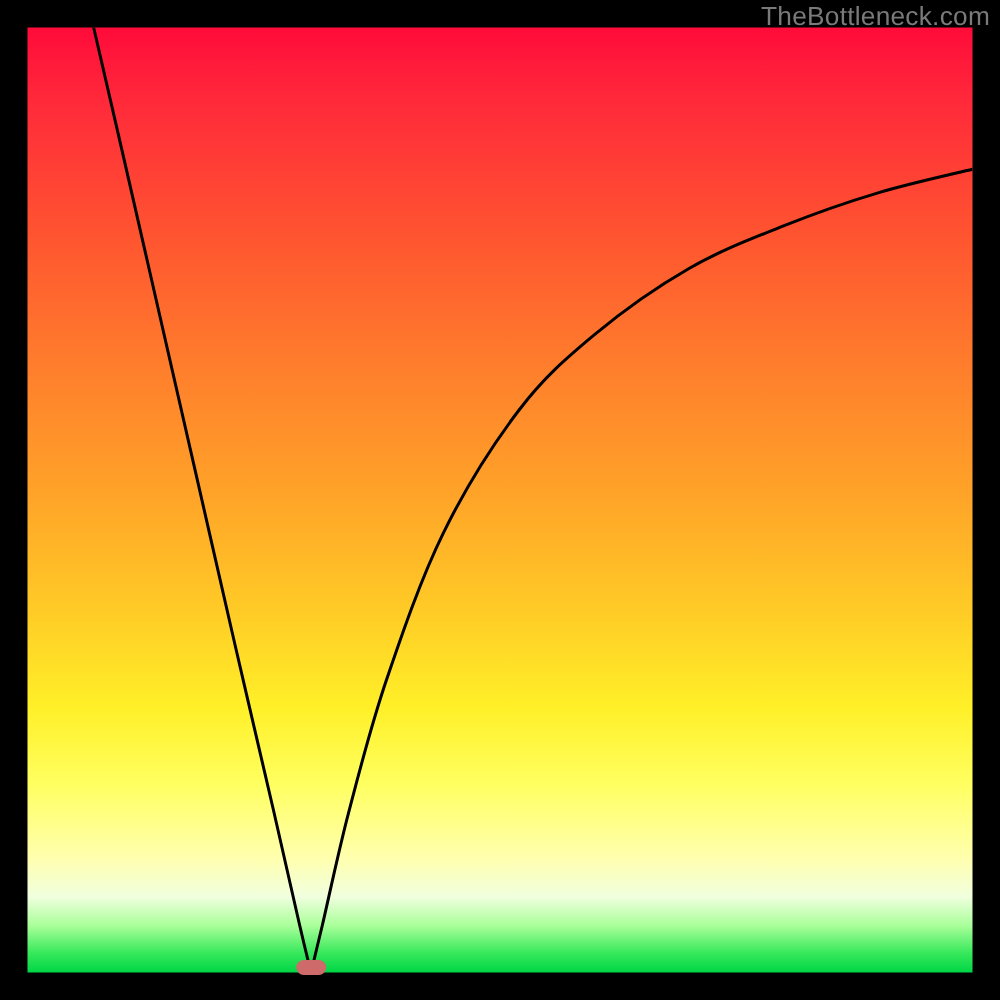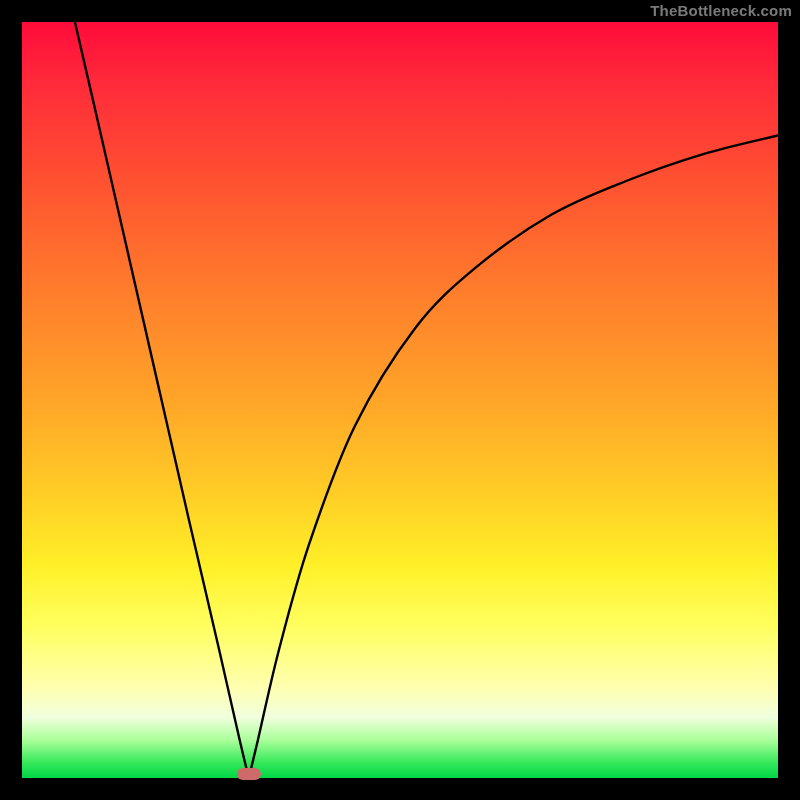--- a/index.html
+++ b/index.html
@@ -56,23 +56,23 @@
     height: 12px;
     background: #cf6a6a;
     border-radius: 6px;
     transform: translate(-50%, -50%);
   }
   .watermark {
     position: absolute;
     top: 2px;
     right: 8px;
     color: #7a7a7a;
-    font-size: 15px;
+    font-size: 21px;
     letter-spacing: 0.2px;
-    font-weight: 700;
+    font-weight: 400;
   }
 </style>
 </head>
 <body>
 
 <div class="watermark">TheBottleneck.com</div>
 
 <div class="frame">
   <div class="plot-area"></div>
 

